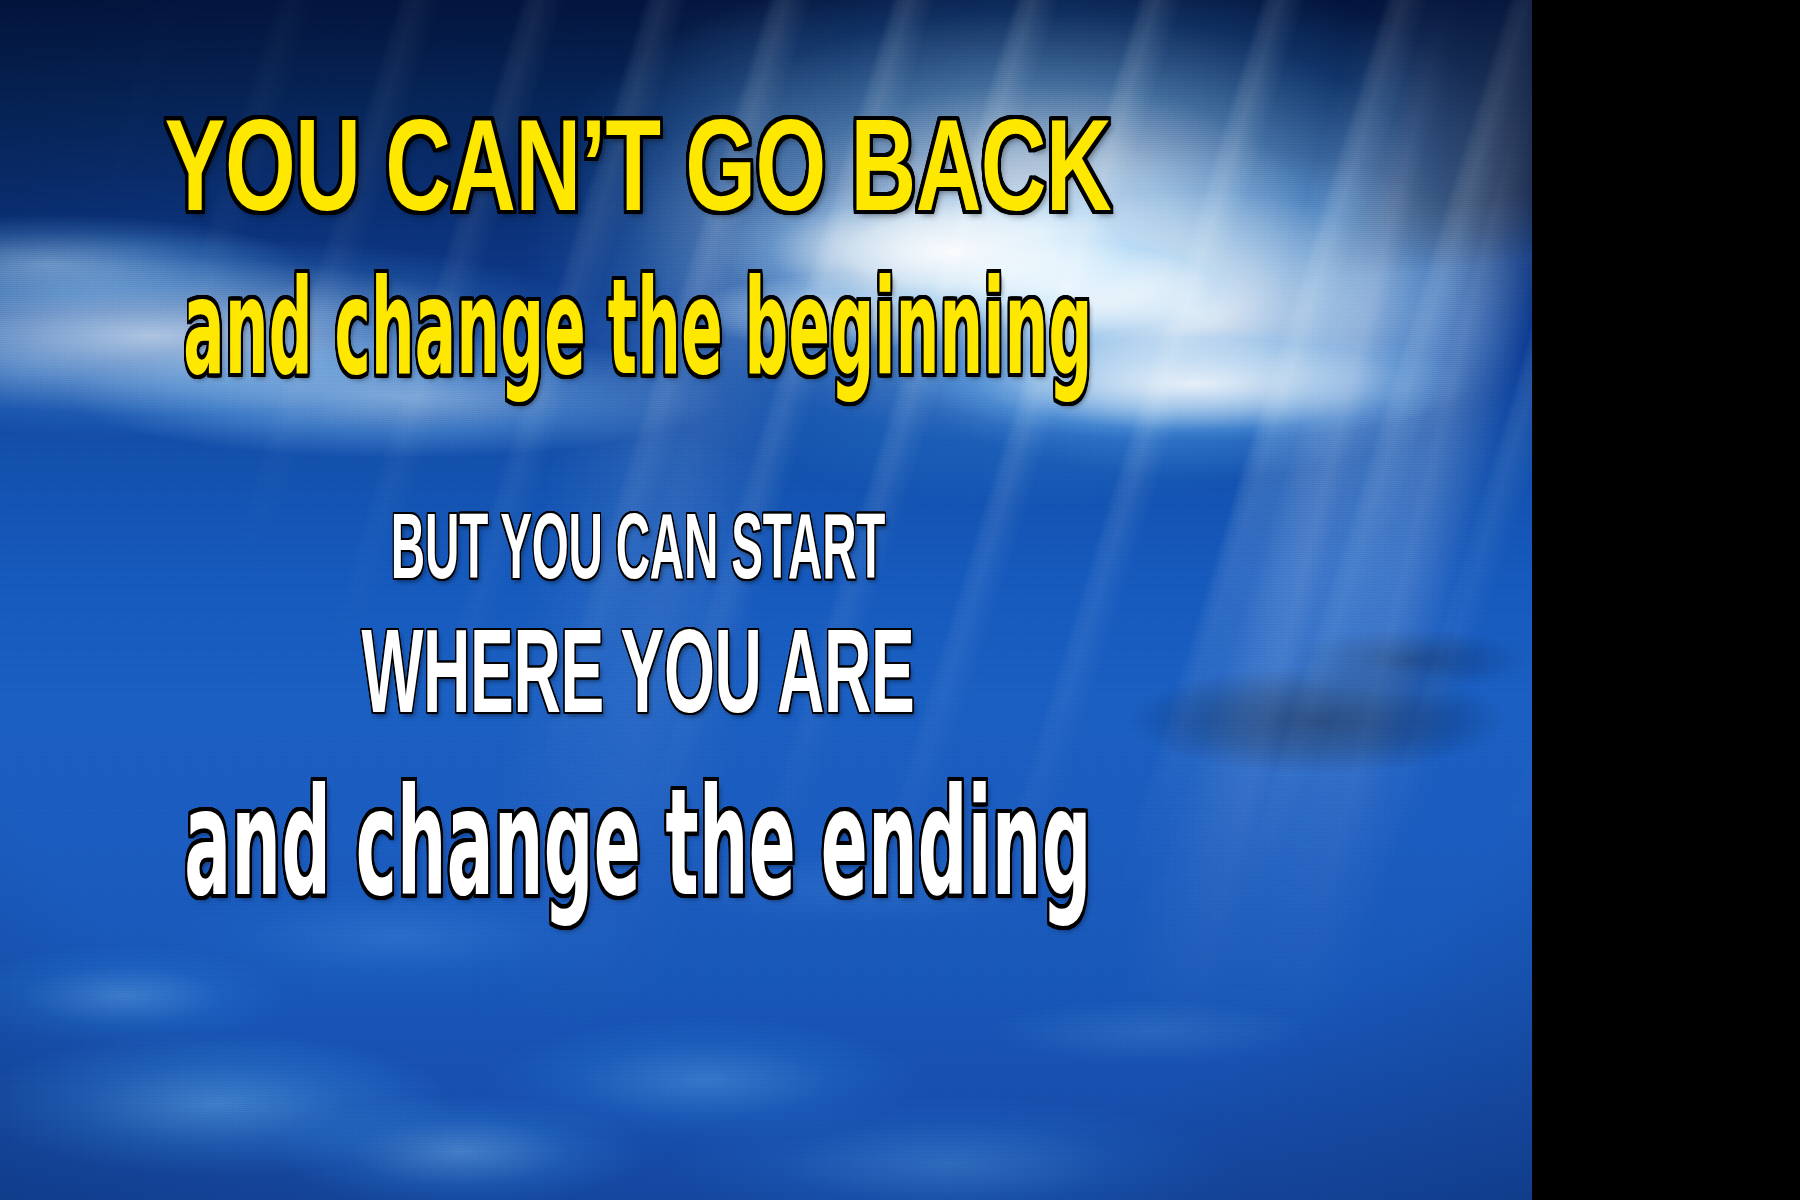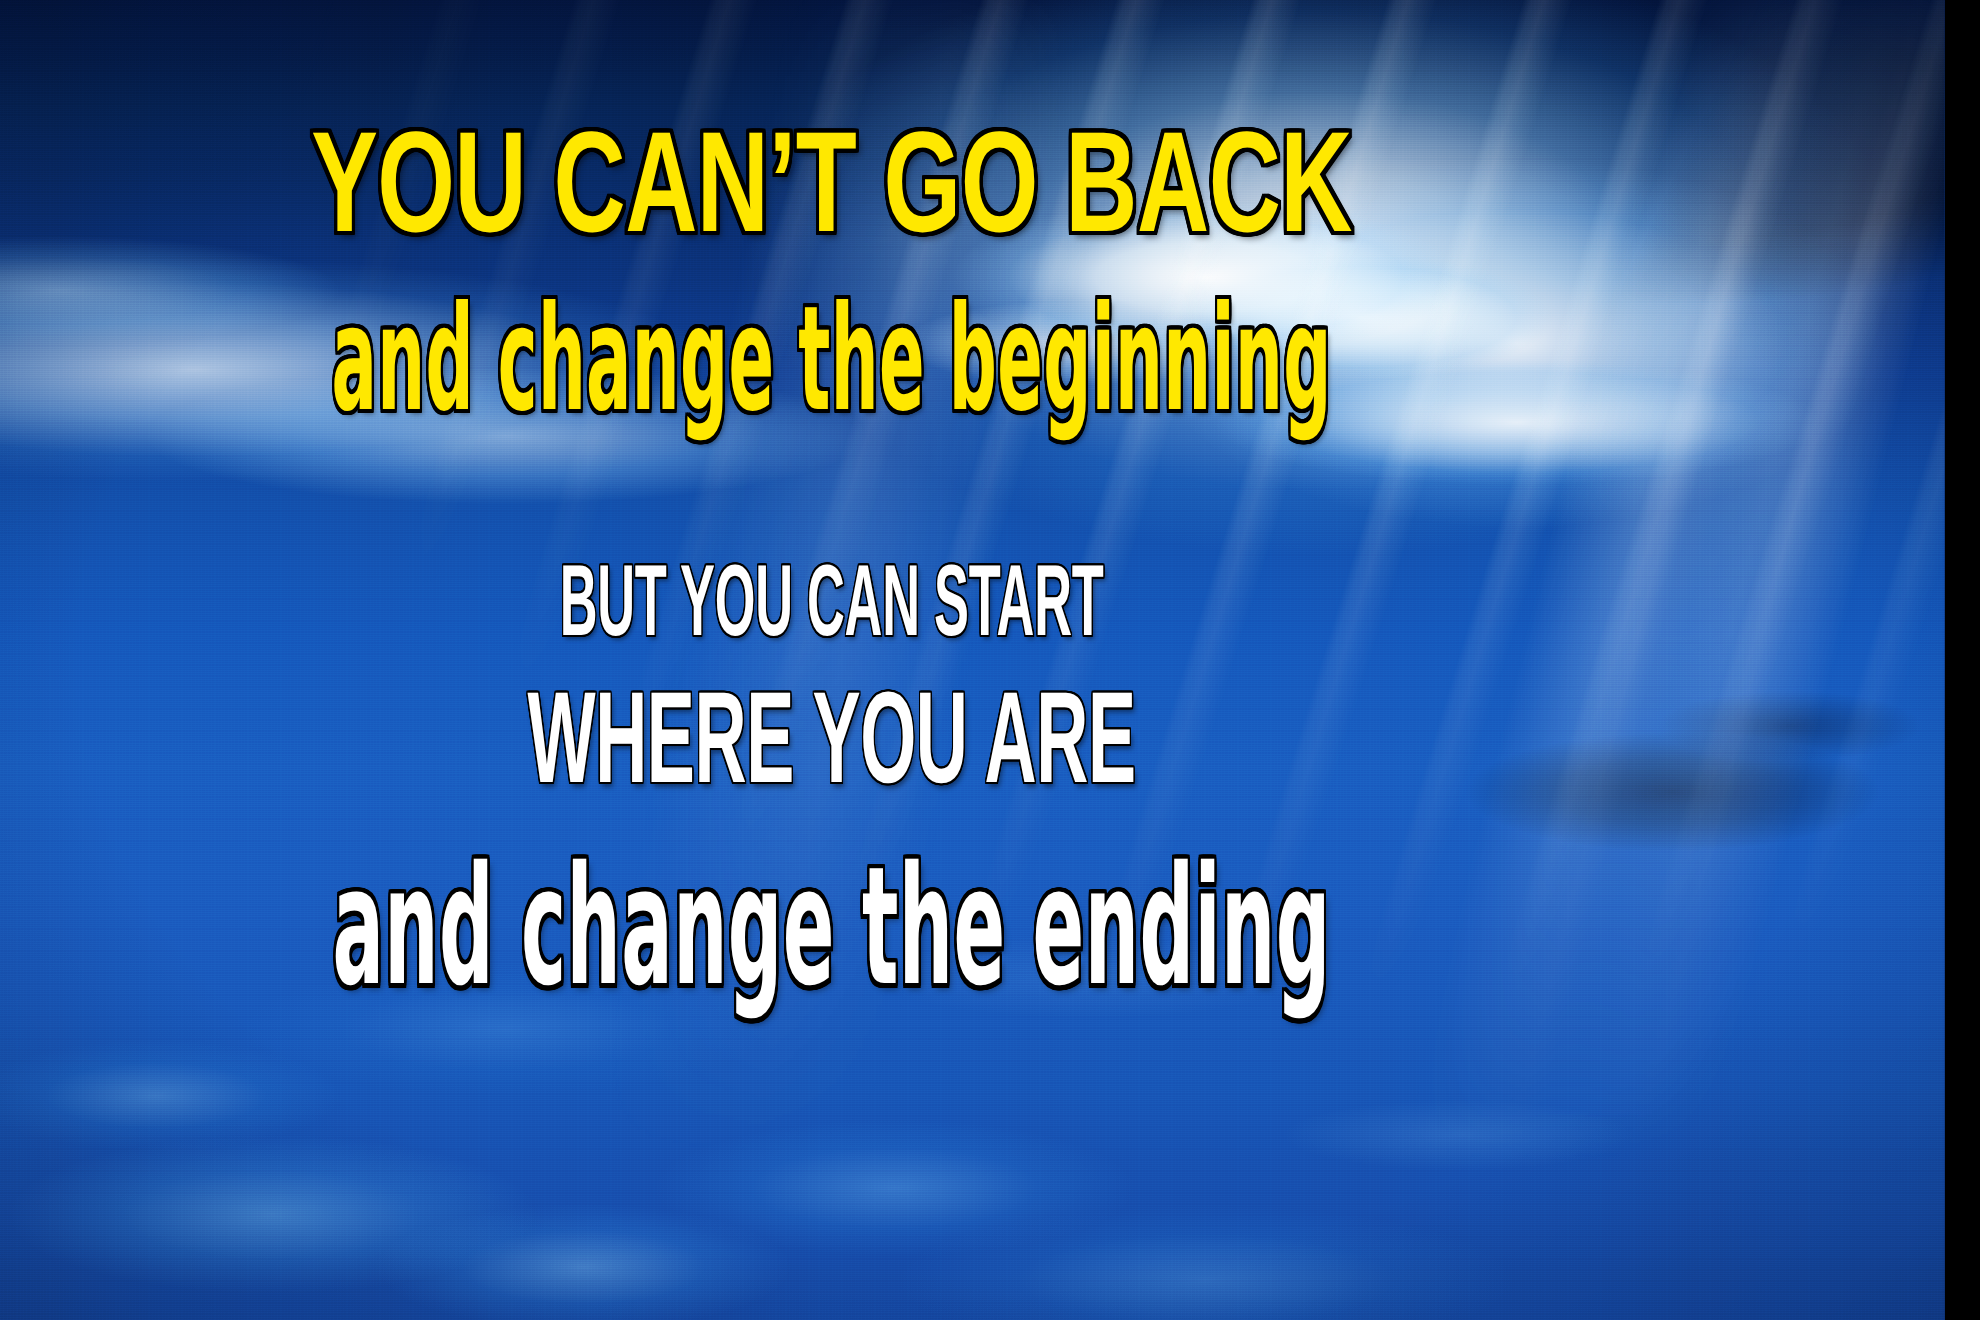--- a/index.html
+++ b/index.html
@@ -3,21 +3,21 @@
 <meta charset="utf-8">
 <style>
   html, body {
     margin: 0;
     padding: 0;
     background: #000;
   }
 
   #poster {
     position: relative;
-    width: 1768px;
+    width: 1532px;
     height: 1200px;
     overflow: hidden;
     font-family: "Liberation Sans", sans-serif;
     background: #0b2a6b;
   }
 
   
   .sky-layer {
     position: absolute;
     inset: 0;

